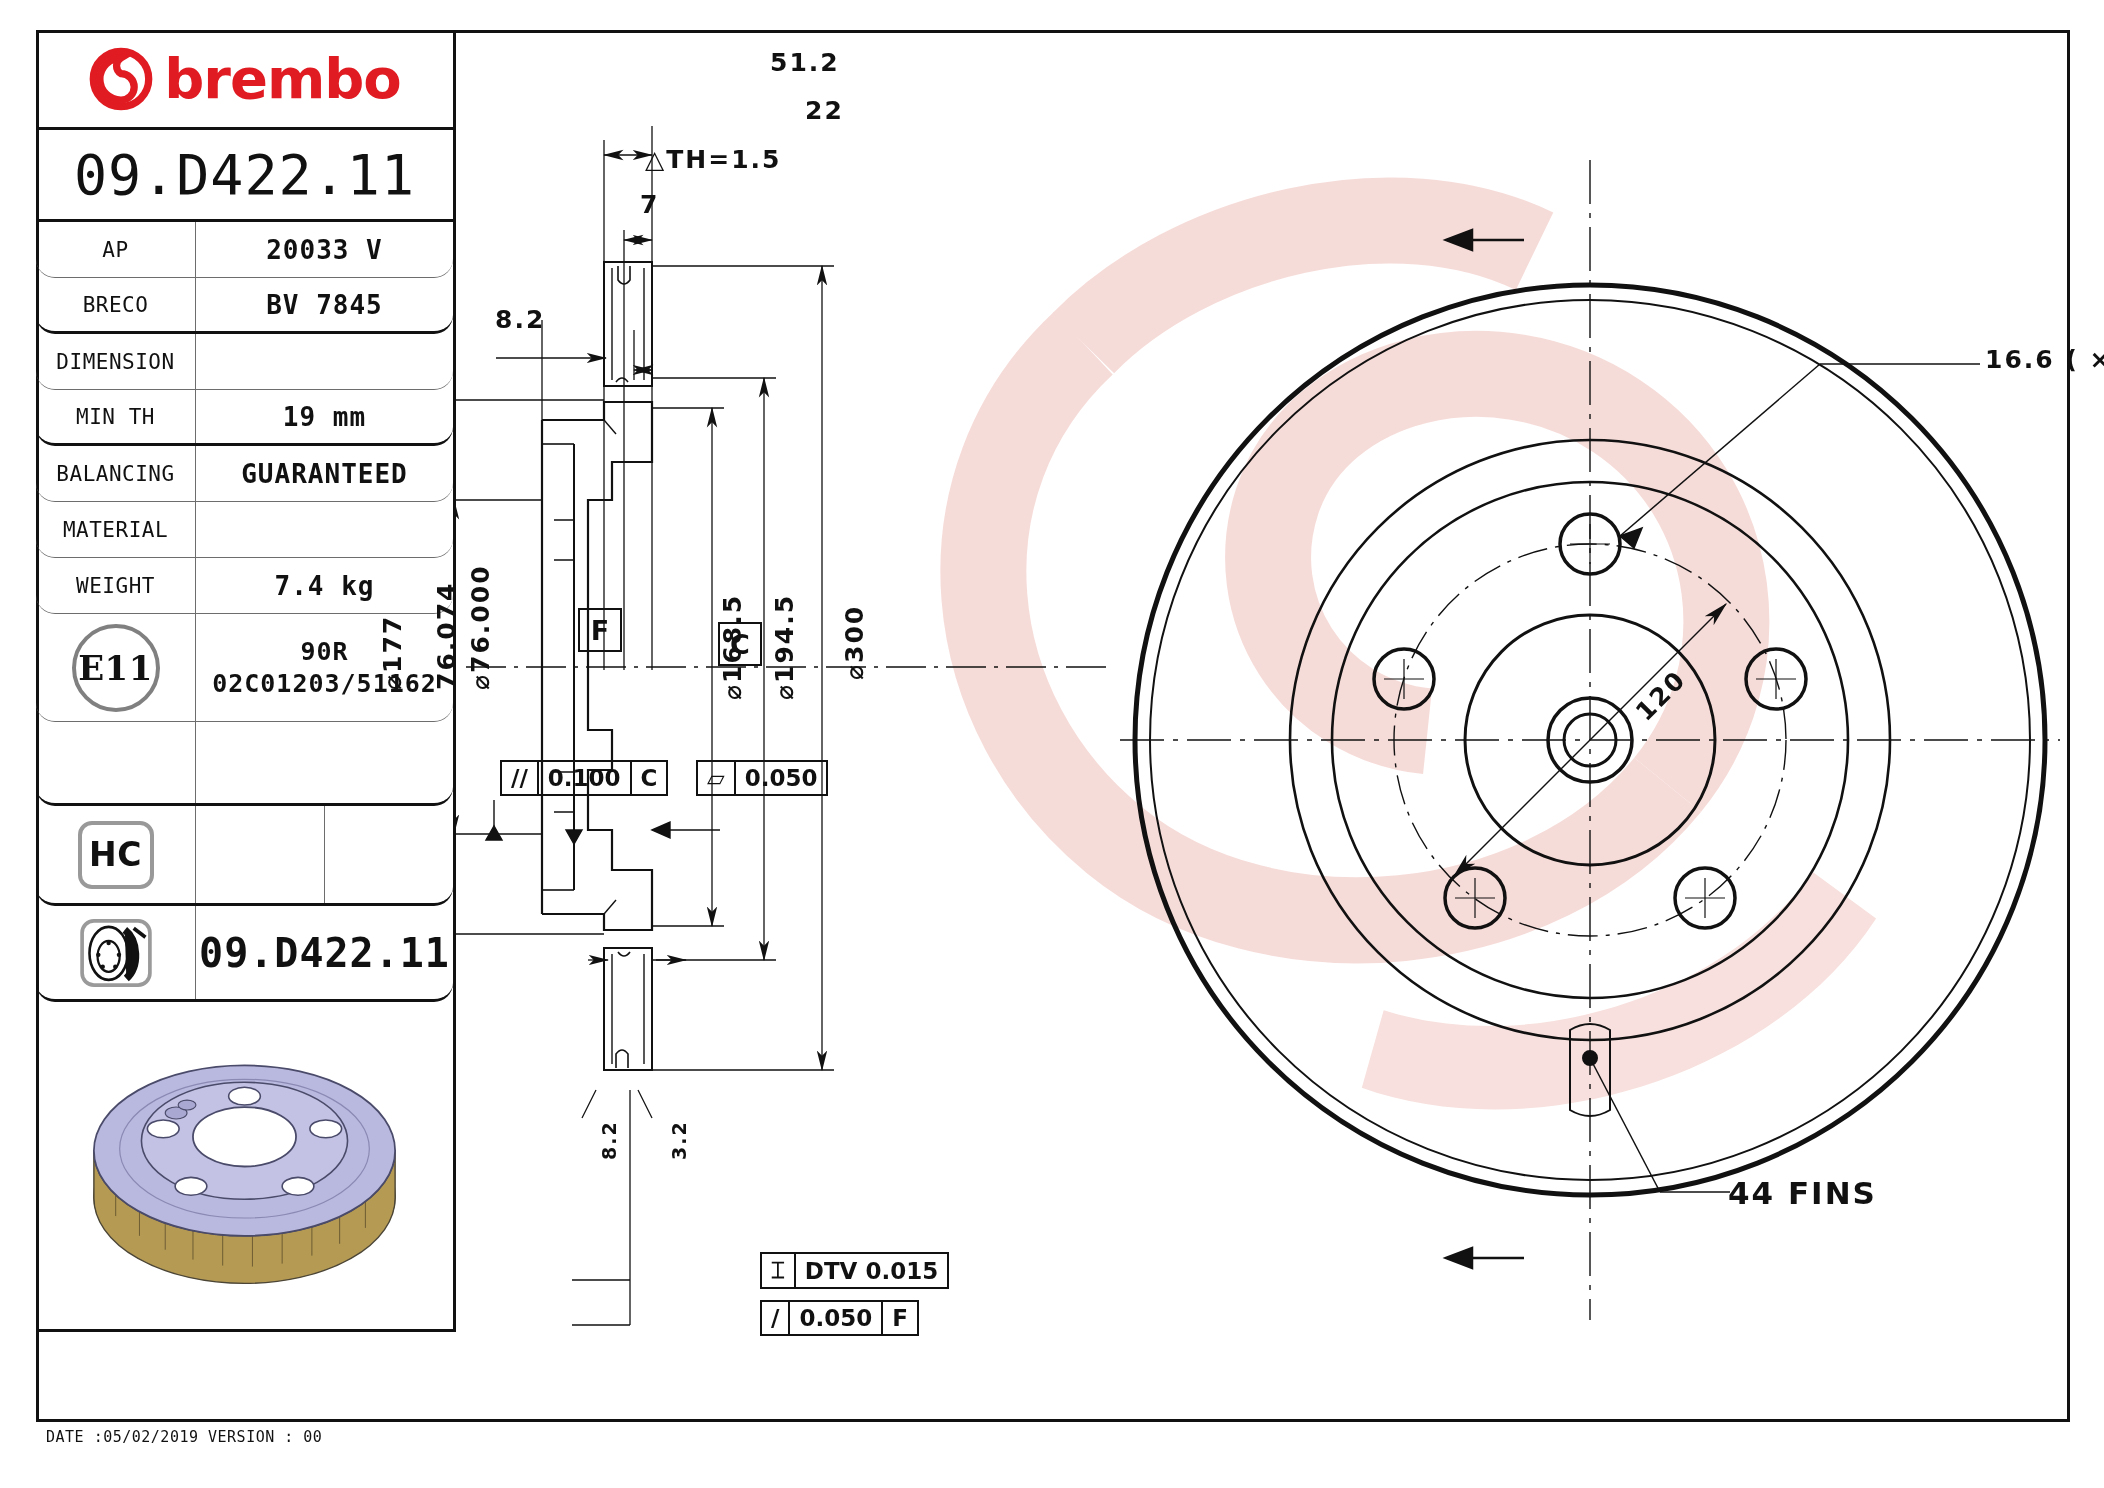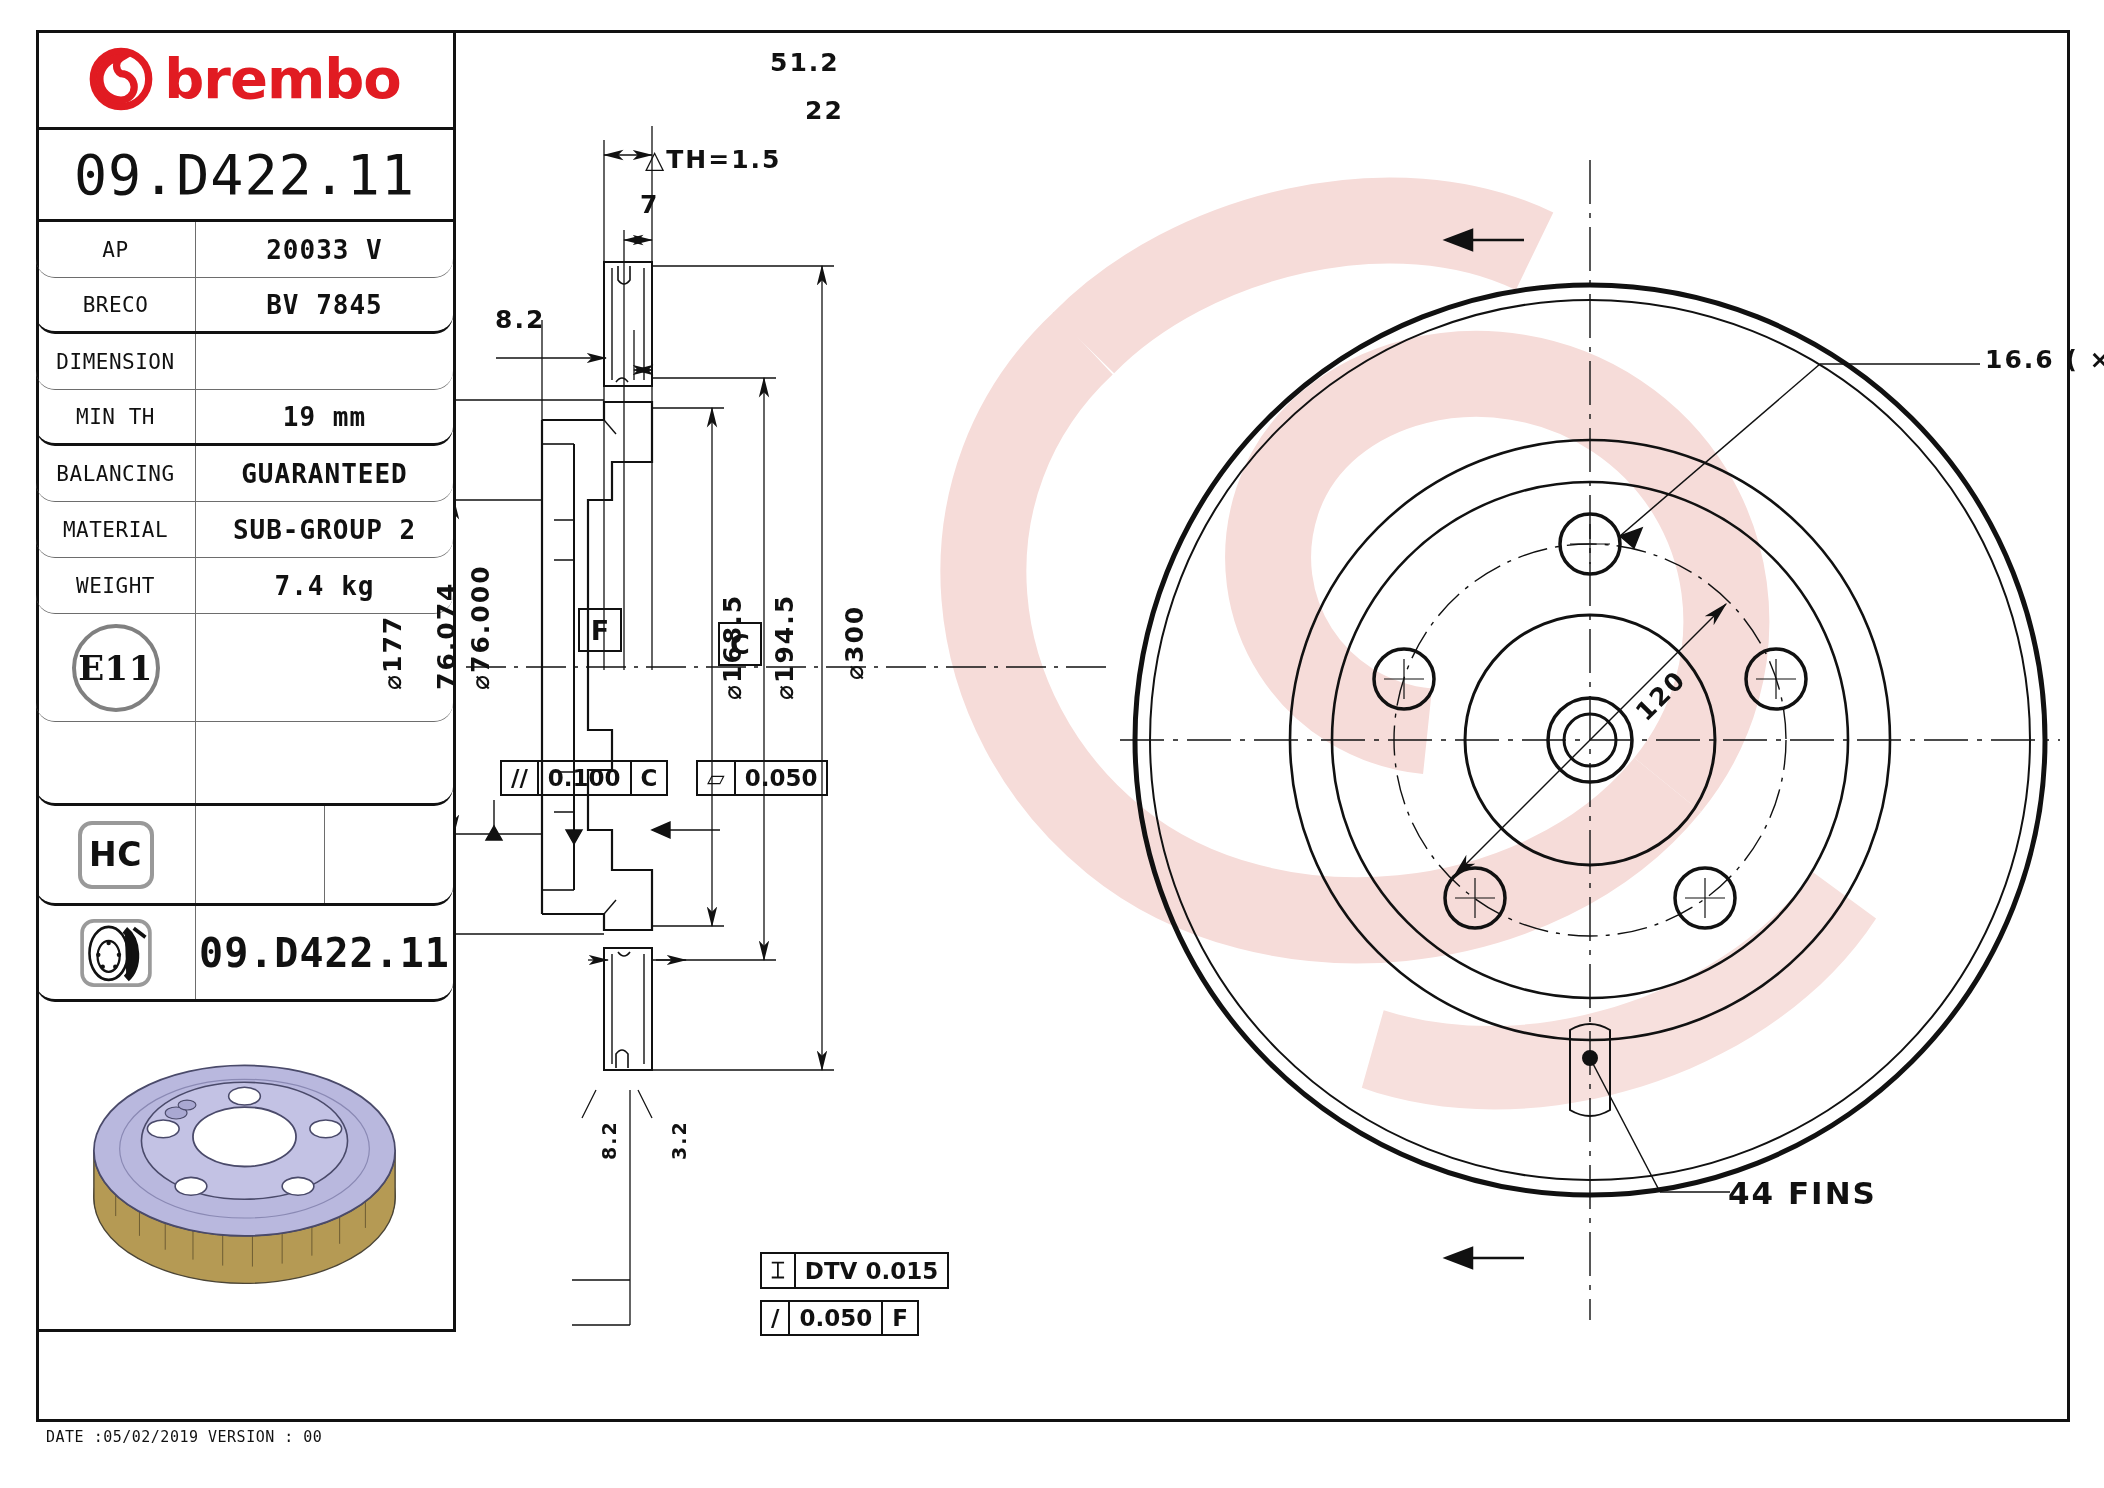--- a/index.html
+++ b/index.html
@@ -192,30 +192,35 @@
     <div class="row thick">
       <div class="cell-l">MIN TH</div>
       <div class="cell-r">19 mm</div>
     </div>
     <div class="row">
       <div class="cell-l">BALANCING</div>
       <div class="cell-r">GUARANTEED</div>
     </div>
     <div class="row">
       <div class="cell-l">MATERIAL</div>
-      <div class="cell-r">SUB-GROUP 2</div>
     </div>
     <div class="row">
       <div class="cell-l">WEIGHT</div>
       <div class="cell-r">7.4 kg</div>
     </div>
 
     <div class="row e11-row">
       <div class="cell-l">
         <div class="e11-badge">E11</div>
+      </div>
+      <div class="cell-r homolog">
+        <div style="text-align:center;">
+          <div>90R</div>
+          <div>02C01203/51162</div>
+        </div>
       </div>
     </div>
 
     <div class="row blank-row thick">
       <div class="cell-l"></div>
       <div class="cell-r"></div>
     </div>
 
     <div class="row hc-row thick">
       <div class="cell-l">

